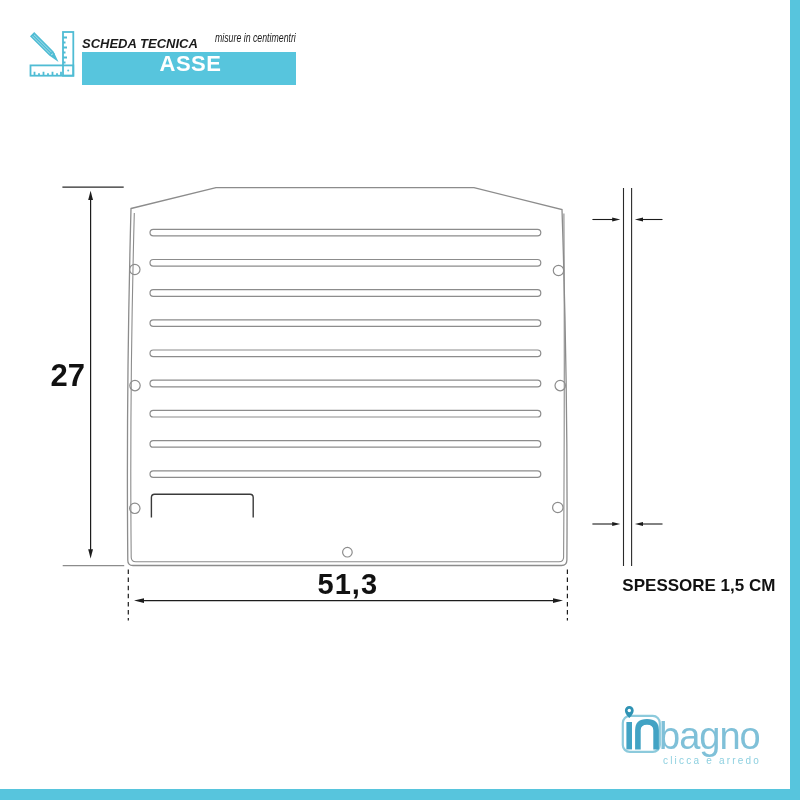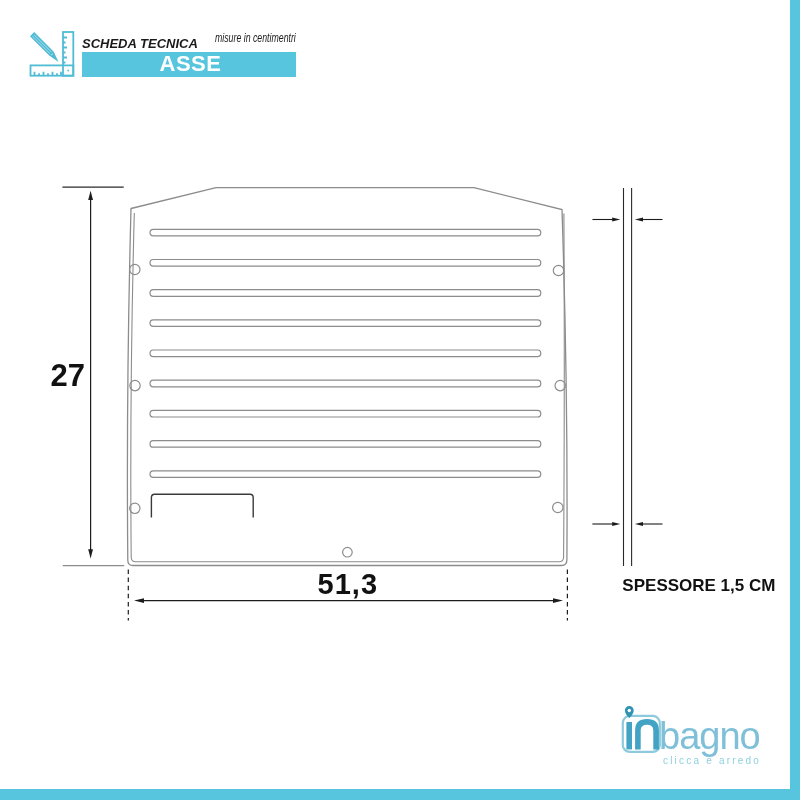--- a/index.html
+++ b/index.html
@@ -27,21 +27,21 @@
   </g>
   <circle cx="39.2" cy="41.5" r="1" fill="#5fc2d8"></circle>
 </svg>
 
 <div class="abs" style="left:82px;top:12px;font-style:italic;white-space:nowrap;
      font-size:13px;font-weight:bold;color:#1a1a1a;margin-top:24px;">SCHEDA TECNICA</div>
 
 <div class="abs" style="left:215px;top:30.5px;font-style:italic;white-space:nowrap;
      font-size:12px;color:#1a1a1a;transform:scaleX(0.73);transform-origin:0 0;">misure in centimentri</div>
 
-<div class="abs" style="left:82px;top:52px;width:214px;height:25px;background:#57c5dd;
+<div class="abs" style="left:82px;top:52px;width:214px;height:33px;background:#57c5dd;
      color:#ffffff;font-size:22px;font-weight:bold;text-align:center;line-height:23px;
      letter-spacing:0.5px;text-indent:3px;">ASSE</div>
 
 <svg class="abs" style="left:0;top:0;" width="800" height="800" viewBox="0 0 800 800" fill="none">
 
   <path d="M131,208.5 L216,187.7 H474 L562,209.5
            Q568,390 566.9,560
            Q566.8,565.5 561.5,565.5
            H133
            Q127.7,565.5 127.8,560

